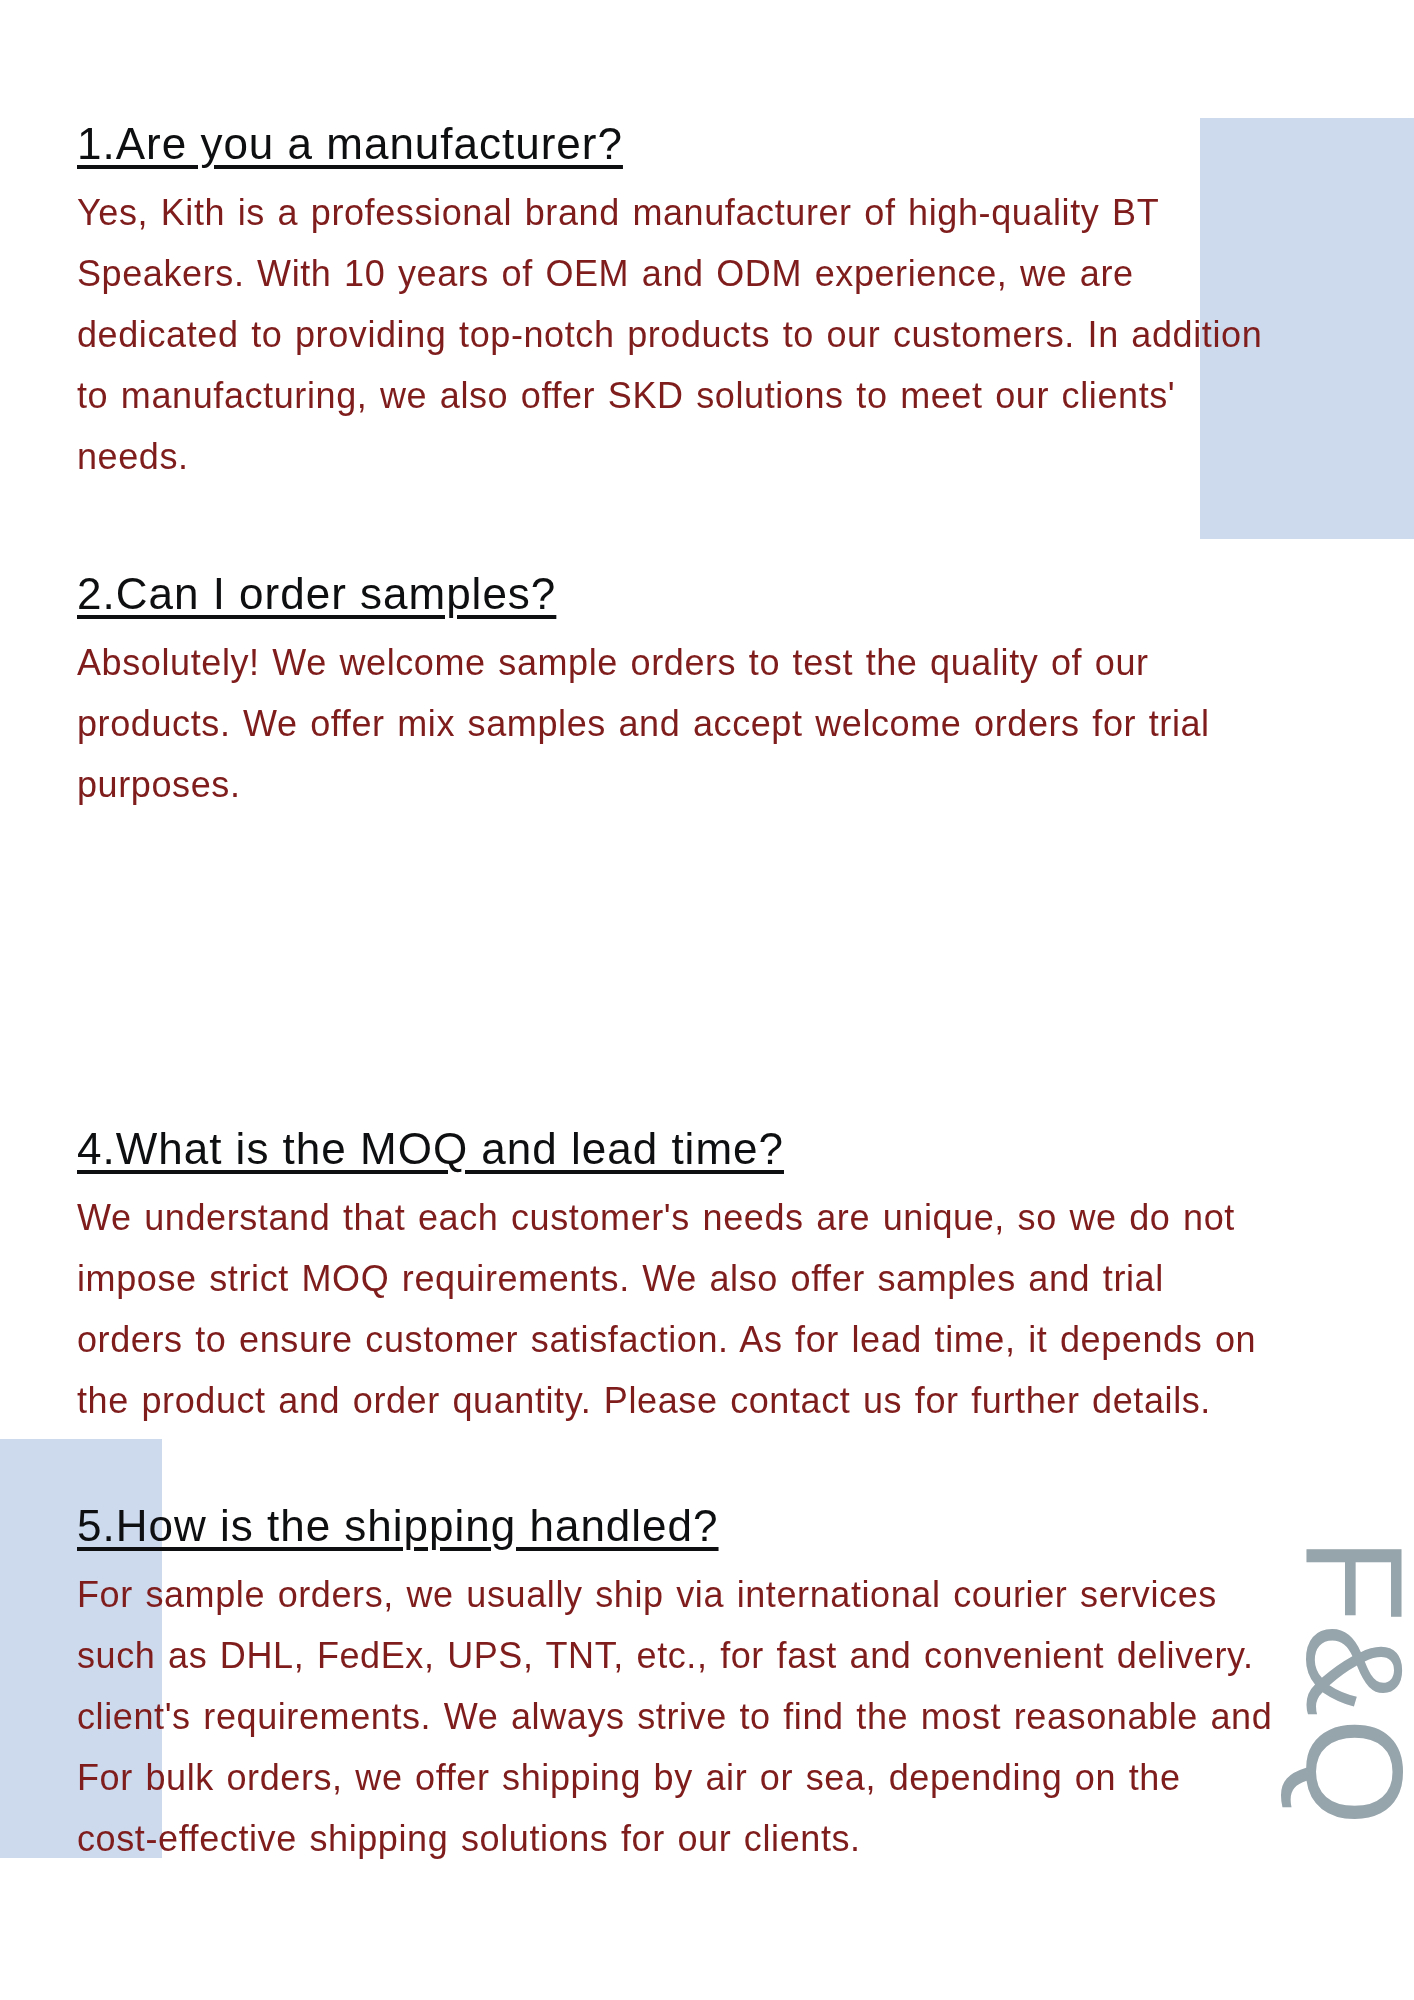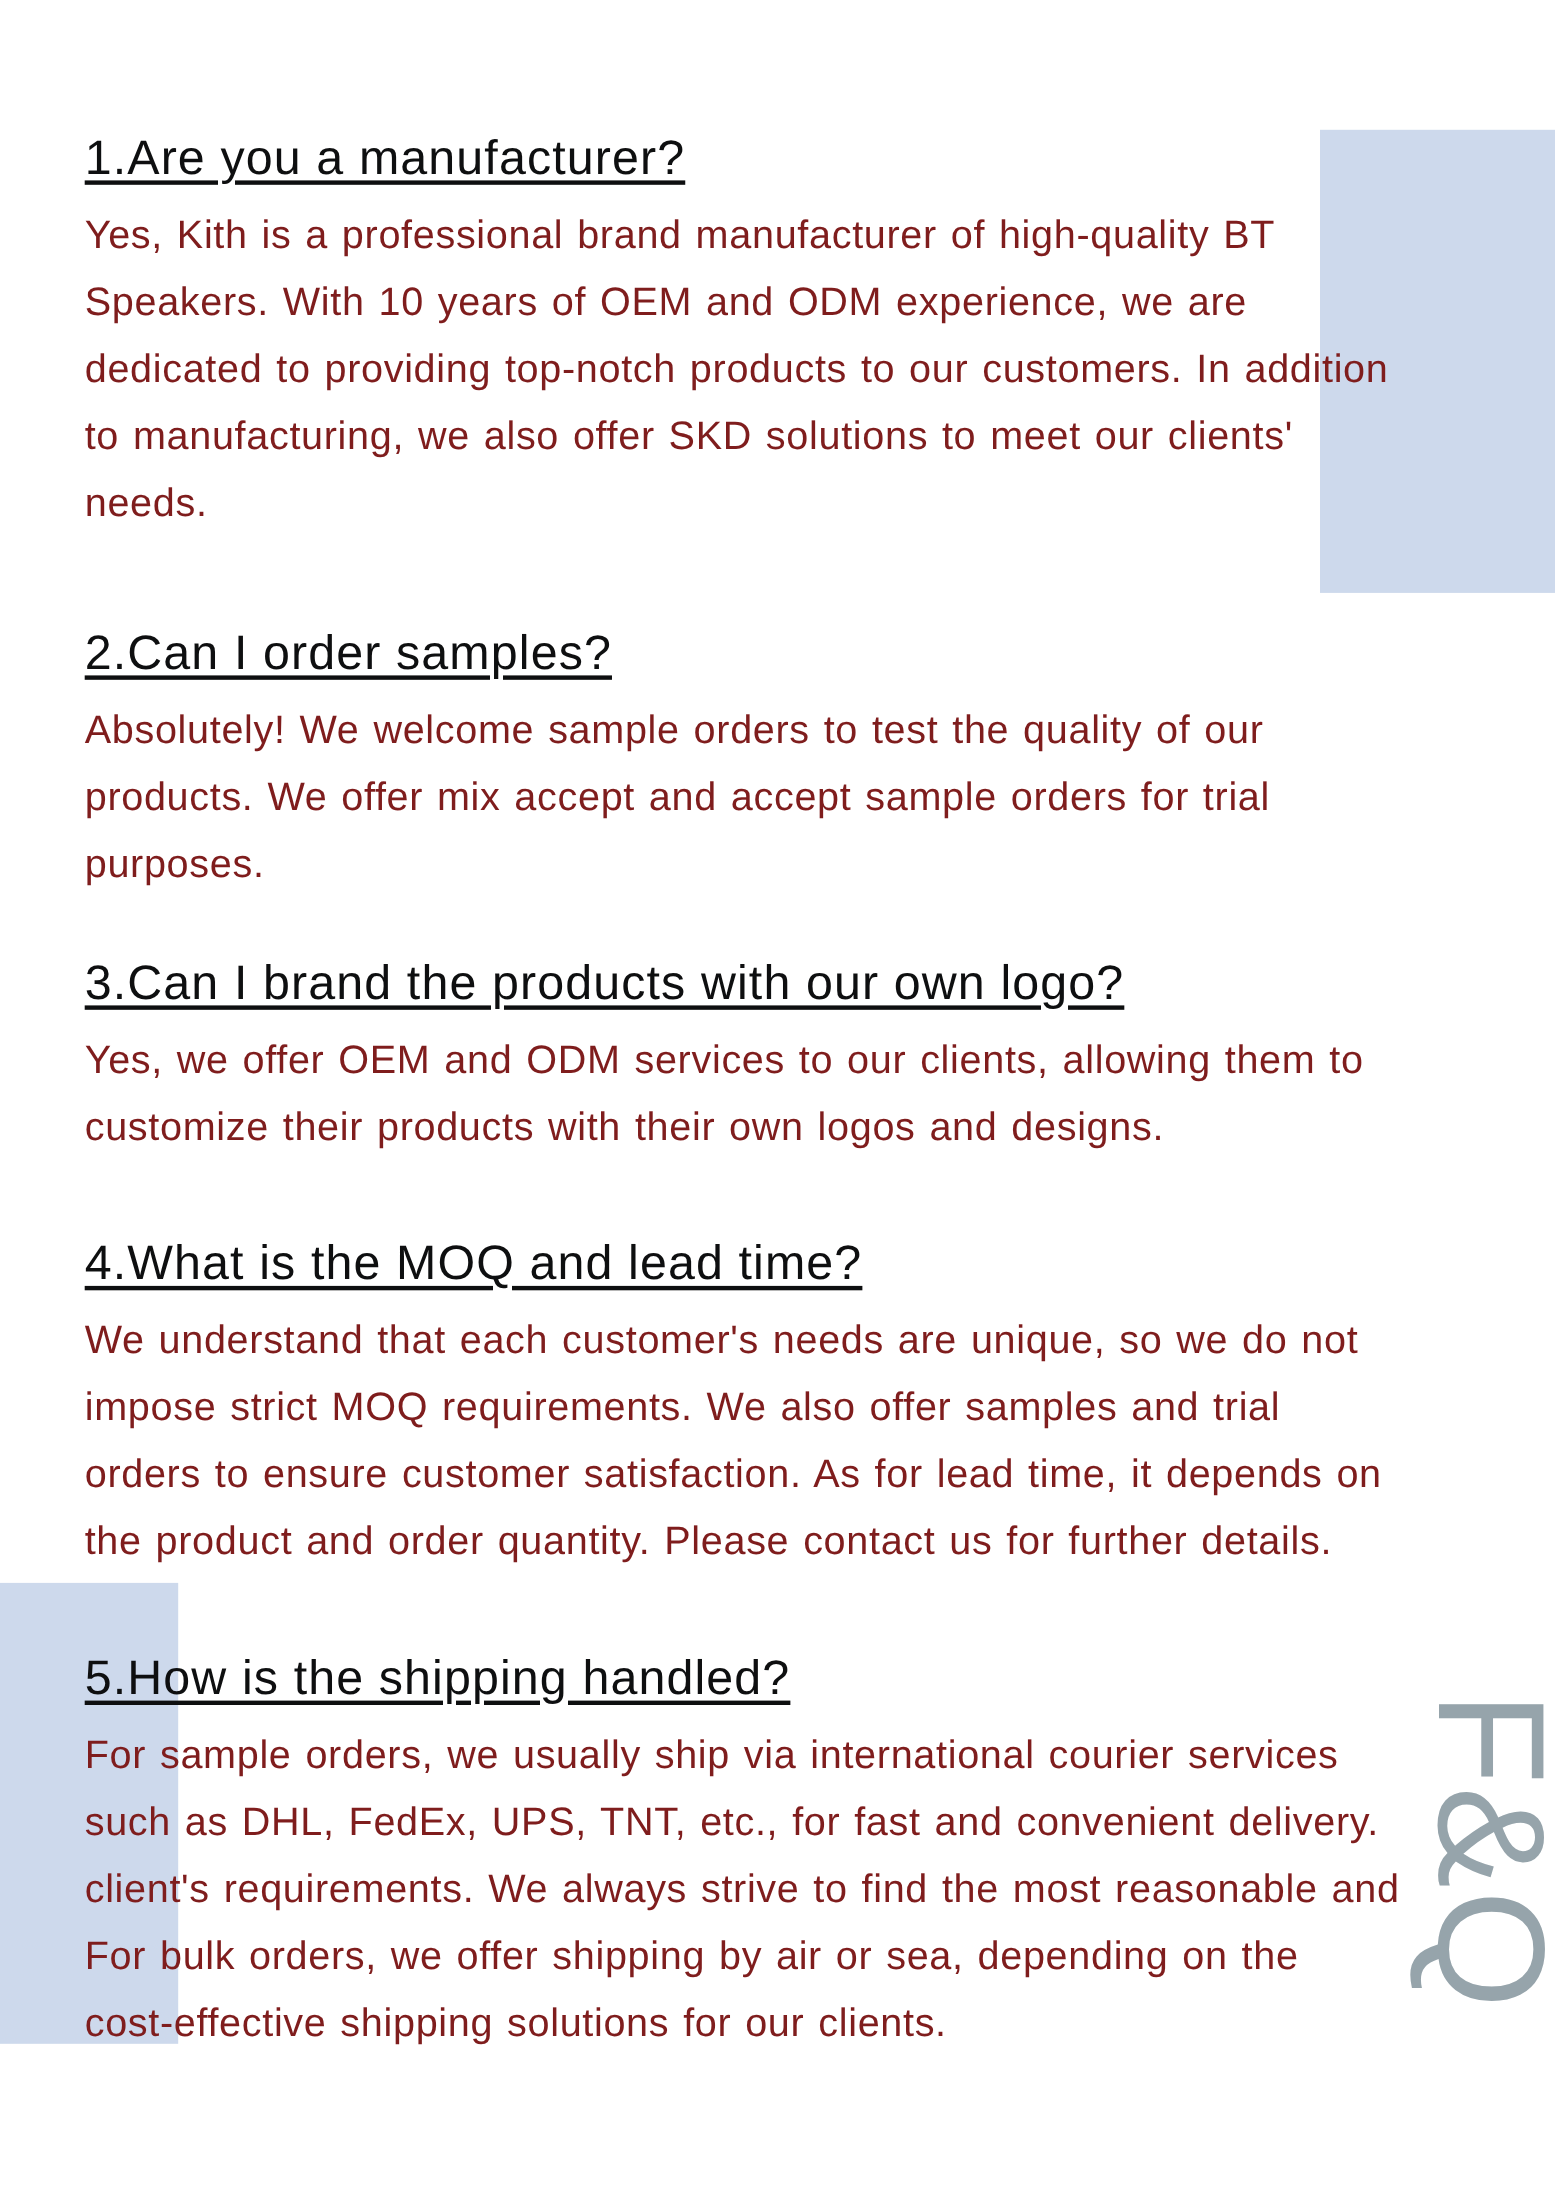--- a/index.html
+++ b/index.html
@@ -92,32 +92,25 @@
         <div class="answer-line">dedicated to providing top-notch products to our customers. In addition</div>
         <div class="answer-line">to manufacturing, we also offer SKD solutions to meet our clients'</div>
         <div class="answer-line">needs.</div>
       </div>
     </div>
 
     <div class="faq-section s2">
       <div class="question">2.Can I order samples?</div>
       <div class="answer">
         <div class="answer-line">Absolutely! We welcome sample orders to test the quality of our</div>
-        <div class="answer-line">products. We offer mix accept and accept sample orders for trial</div>
+        <div class="answer-line">products. We offer mix samples and accept welcome orders for trial</div>
         <div class="answer-line">purposes.</div>
       </div>
     </div>
 
-    <div class="faq-section s3">
-      <div class="question">3.Can I brand the products with our own logo?</div>
-      <div class="answer">
-        <div class="answer-line">Yes, we offer OEM and ODM services to our clients, allowing them to</div>
-        <div class="answer-line">customize their products with their own logos and designs.</div>
-      </div>
-    </div>
 
     <div class="faq-section s4">
       <div class="question">4.What is the MOQ and lead time?</div>
       <div class="answer">
         <div class="answer-line">We understand that each customer's needs are unique, so we do not</div>
         <div class="answer-line">impose strict MOQ requirements. We also offer samples and trial</div>
         <div class="answer-line">orders to ensure customer satisfaction. As for lead time, it depends on</div>
         <div class="answer-line">the product and order quantity. Please contact us for further details.</div>
       </div>
     </div>

